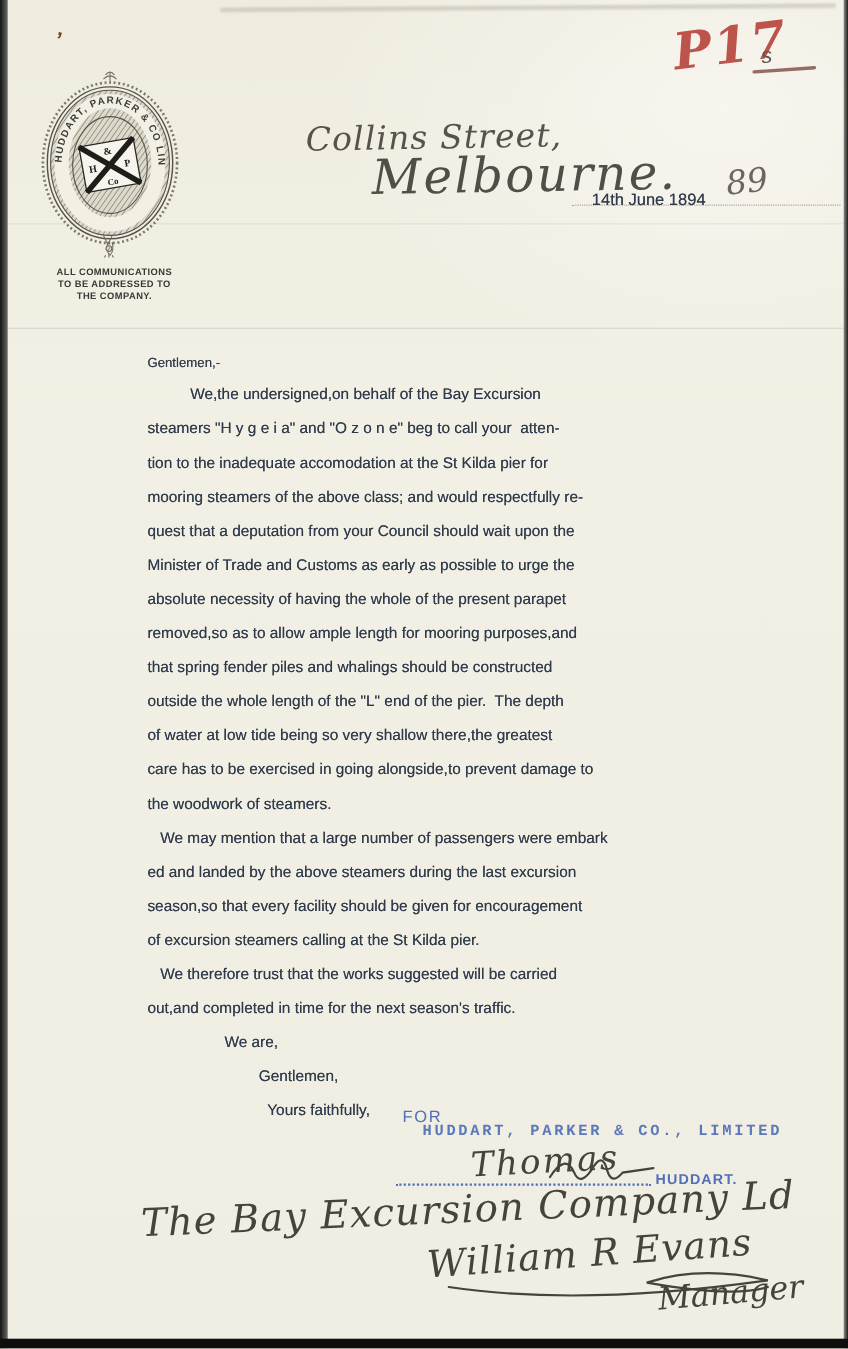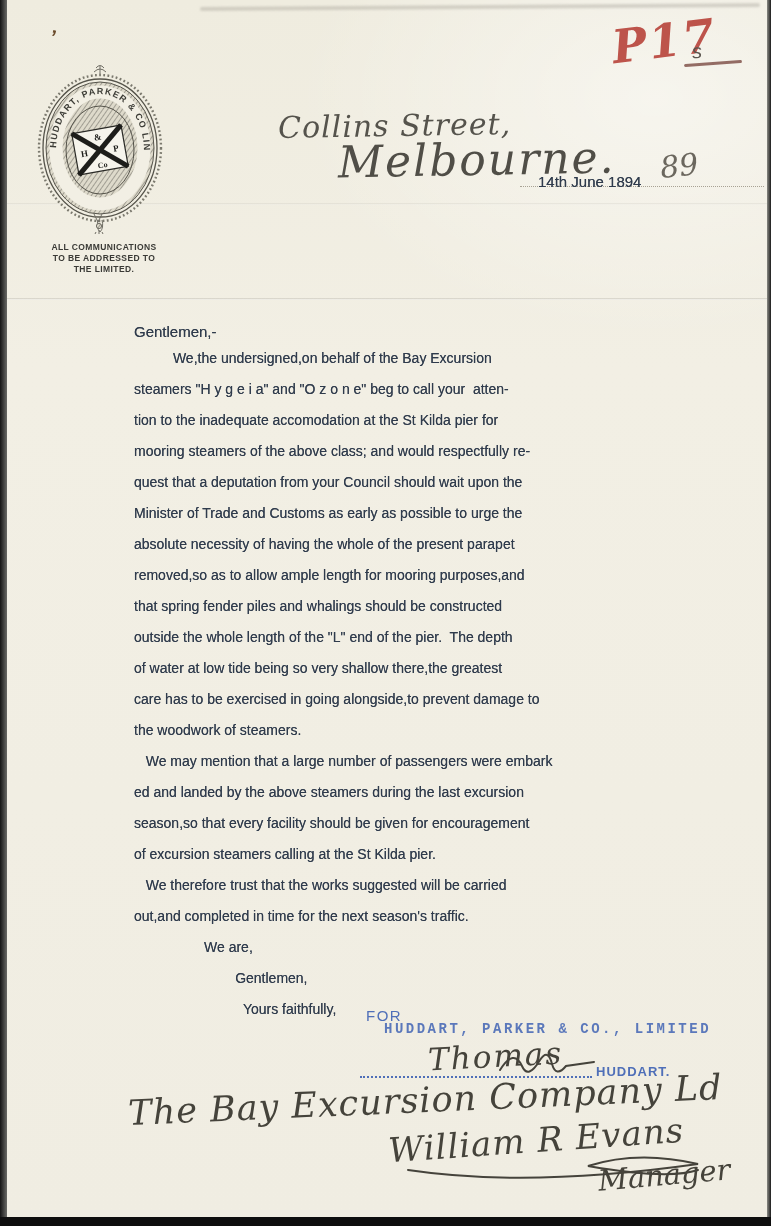--- a/index.html
+++ b/index.html
@@ -33,21 +33,21 @@
   .date-rule{border-bottom:1.5px dotted #a8a294;}
   .hand89{font-size:30px;color:#6b675e;transform:rotate(-6deg);}
   
   .red-mark{font-size:46px;font-weight:bold;font-style:italic;color:#b8433a;
             font-family:"DejaVu Serif",serif;transform:rotate(-7deg);letter-spacing:2px;opacity:.9;}
   .pencil-mark{font-size:20px;font-style:italic;color:#5a544e;transform:rotate(-5deg);}
   .pencil-strike{width:58px;height:3px;background:#7a4a42;transform:rotate(-4deg);opacity:.8;border-radius:2px;}
   
   .body-text{font-size:14px;line-height:31px;width:590px;}
   .addr{font-size:14.6px;line-height:17.5px;}
-  .salut{font-size:15px;}
+  .salut{font-size:12px;}
   
   .blue{color:#4f6fb8;font-family:"Liberation Sans",sans-serif;}
   .stamp-for{font-size:15px;letter-spacing:1.5px;}
   .stamp-co{font-size:14px;letter-spacing:2.5px;font-weight:bold;opacity:.92;}
   .dotline{border-bottom:2px dotted #4f6fb8;}
   .chairman{font-size:13px;letter-spacing:1px;font-weight:bold;}
   
   .sig{color:#45433b;}
   .sig-chair{font-size:31px;transform:rotate(-3deg);letter-spacing:2px;}
   .sig-co{font-size:35px;transform:rotate(-2.5deg);letter-spacing:1px;white-space:nowrap;}
@@ -104,21 +104,21 @@
     <g stroke="#6f6d64" fill="none" stroke-width="1">
       <path d="M 66 152 l 4 8 l 4 -8"></path>
       <path d="M 70 158 q -2 8 2 12 q 4 -4 2 -12"></path>
       <circle cx="71" cy="164" r="2.6" fill="url(#hatch)"></circle>
       <path d="M 71 168 v 8 M 68 170 l -3 6 M 74 170 l 3 6"></path>
     </g>
   </svg>
 
   <div class="abs comms pre" style="left:30px;top:242px;width:148px;">ALL COMMUNICATIONS
 TO BE ADDRESSED TO
-THE LIMITED.</div>
+THE COMPANY.</div>
 
   <div class="abs script lh-street" style="left:278px;top:108px;">Collins Street,</div>
   <div class="abs script lh-city" style="left:338px;top:134px;">Melbourne.</div>
 
   <div class="abs date-rule" style="left:520px;top:158px;width:244px;height:28px;"></div>
   <div class="abs mono typed-date" style="left:538px;top:160px;">14th June 1894</div>
   <div class="abs script hand89" style="left:660px;top:148px;">89</div>
 
 
   <div class="abs mono salut" style="left:134px;top:310px;">Gentlemen,-</div>

